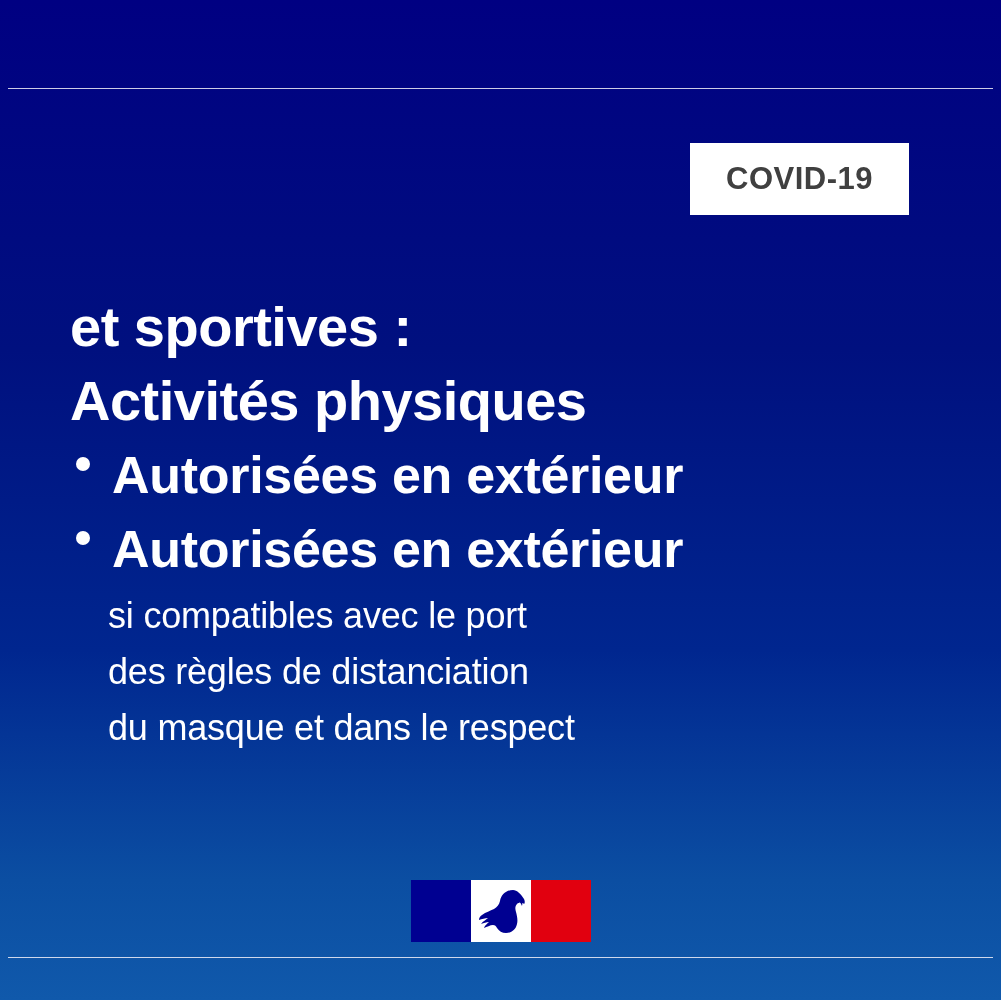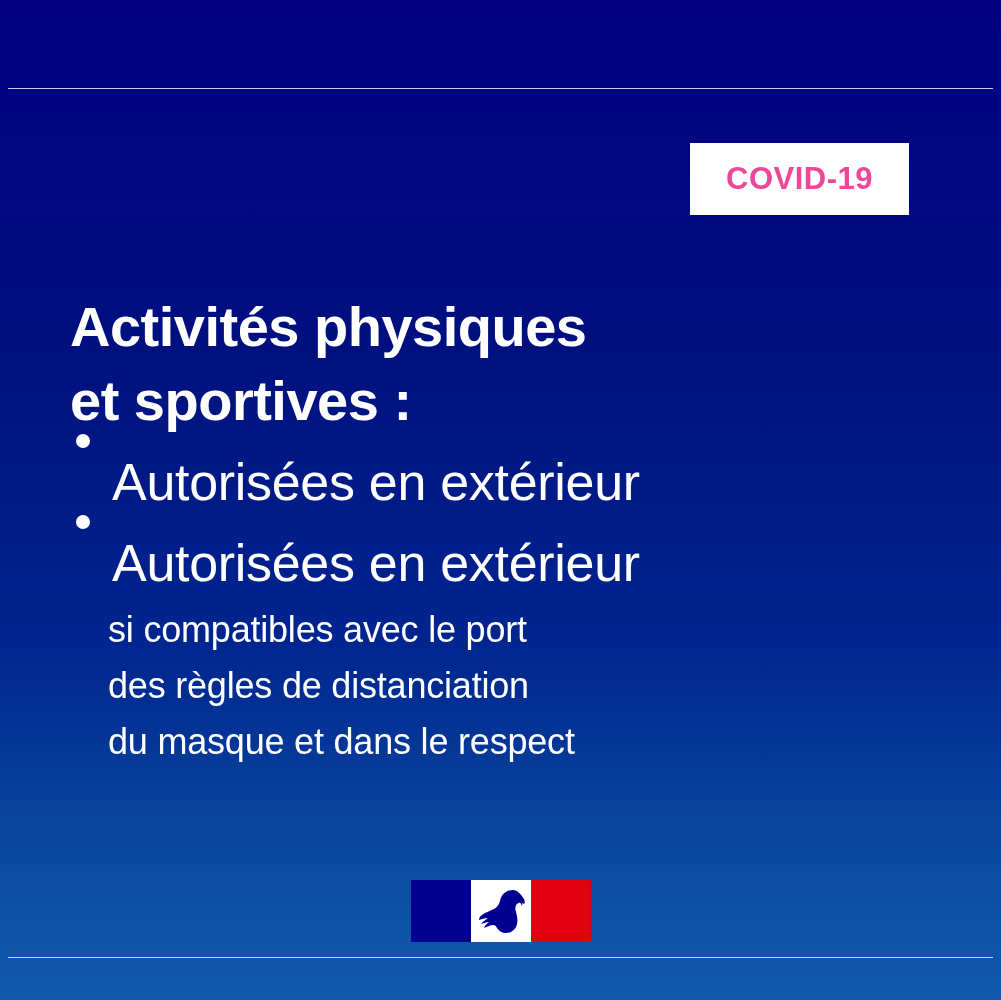--- a/index.html
+++ b/index.html
@@ -72,21 +72,21 @@
     right: 92px;
     top: 143px;
     width: 219px;
     height: 72px;
     background: #ffffff;
     display: flex;
     align-items: center;
     justify-content: center;
   }
   .covid-badge-text {
-    color: #ec4899;
+    color: #404040;
     font-size: 31px;
     font-weight: bold;
     letter-spacing: 0.5px;
   }
 
   
   .message {
     position: absolute;
     left: 70px;
     top: 290px;
@@ -95,27 +95,26 @@
   .headline {
     color: #ffffff;
     font-size: 56px;
     font-weight: bold;
     line-height: 1.33;
     letter-spacing: -0.5px;
   }
   .bullet-line {
     color: #ffffff;
     font-size: 52px;
-    font-weight: normal;
+    font-weight: bold;
     line-height: 1.42;
     letter-spacing: -0.3px;
     padding-left: 6px;
     display: flex;
-    align-items: flex-start;
-    margin-top: 7px;
+    align-items: center;
   }
   .bullet-dot {
     display: inline-block;
     width: 14px;
     height: 14px;
     border-radius: 50%;
     background: #ffffff;
     margin-right: 22px;
     flex: 0 0 auto;
     transform: translateY(-12px);
@@ -161,22 +160,22 @@
 <div class="poster">
 
   <div class="rule rule-top"></div>
 
 
   <div class="covid-badge">
     <span class="covid-badge-text">COVID-19</span>
   </div>
 
   <div class="message">
+    <div class="headline">et sportives :</div>
     <div class="headline">Activités physiques</div>
-    <div class="headline">et sportives :</div>
 
     <div class="bullet-line">
       <span class="bullet-dot"></span>
       <span>Autorisées en extérieur</span>
     </div>
 
     <div class="bullet-line">
       <span class="bullet-dot"></span>
       <span>Autorisées en extérieur</span>
     </div>

